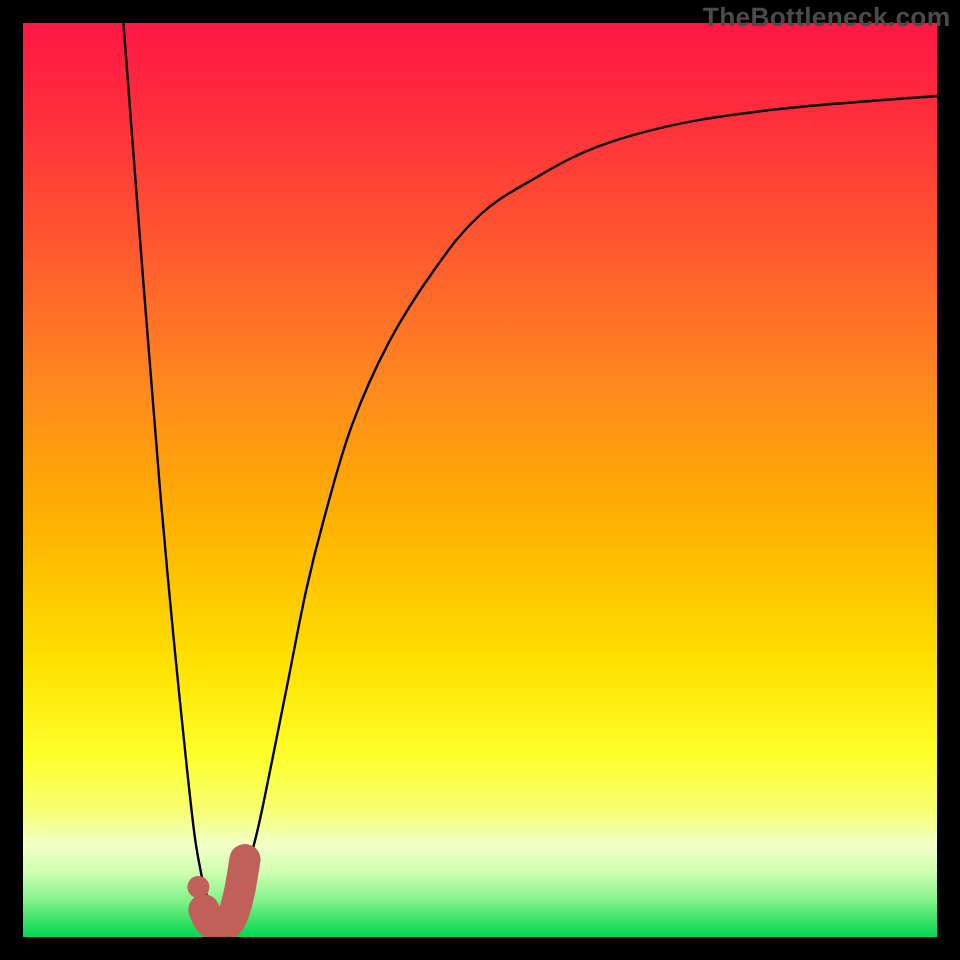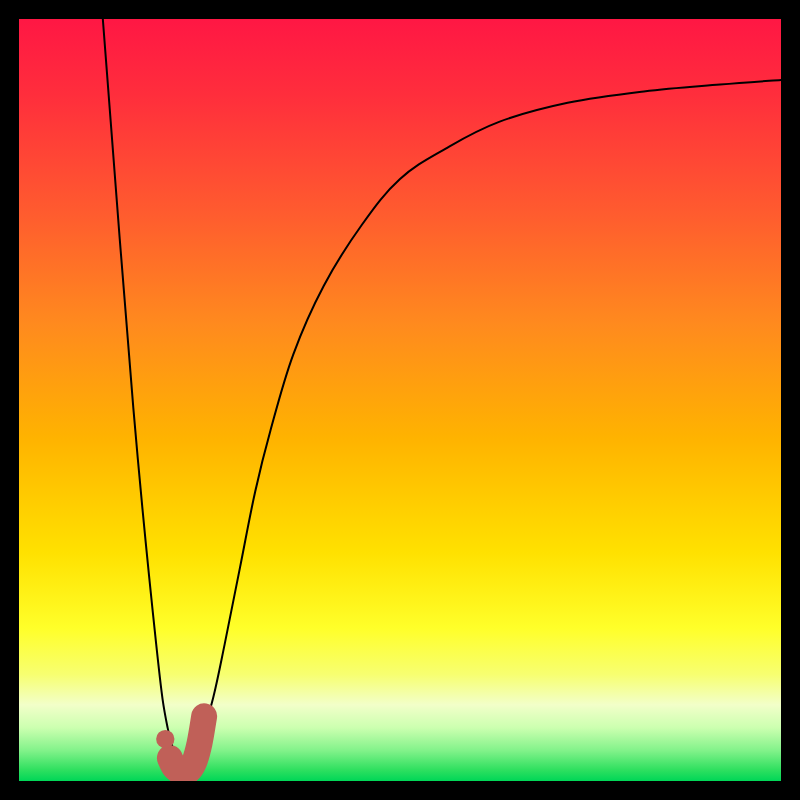--- a/index.html
+++ b/index.html
@@ -62,13 +62,14 @@
             <stop offset="98.5%" stop-color="#30e060"></stop>
             <stop offset="100%" stop-color="#00d657"></stop>
           </linearGradient>
         </defs>
         <rect x="0" y="0" width="762" height="762" fill="url(#bg-grad)"></rect>
         <path d="M 83.82000000000001 0 C 89.30640000000001 69.9516 104.6988 276.1488 114.3 388.62 C 123.90119999999999 501.0912 130.9878 567.2328 137.16 624.84 C 143.3322 682.4472000000001 144.4752 688.086 148.59 708.66 C 152.7048 729.2339999999999 155.90519999999998 734.3394 160.01999999999998 739.14 C 164.13479999999998 743.9406 167.33520000000001 739.4448 171.45000000000002 735.33 C 175.56480000000002 731.2152000000001 178.7652 726.567 182.88 716.28 C 186.9948 705.9929999999999 190.1952 694.6392 194.31 678.18 C 198.4248 661.7207999999999 200.9394 648.1572 205.74 624.84 C 210.5406 601.5228000000001 215.4936 576.072 220.98 548.64 C 226.4664 521.208 230.7336 497.1288 236.22 472.44 C 241.7064 447.7512 244.602 436.1688 251.46 411.47999999999996 C 258.318 386.79119999999995 264.7188 361.3404 274.32 335.28 C 283.9212 309.21959999999996 292.4556 290.0172 304.8 266.7 C 317.1444 243.3828 329.184 224.94240000000002 342.90000000000003 205.74 C 356.61600000000004 186.5376 365.9124 173.73599999999996 381 160.01999999999998 C 396.0876 146.304 408.8892 139.82700000000008 426.72 129.54000000000008 C 444.55080000000004 119.25300000000009 458.1144 111.09960000000002 480.06 102.87 C 502.0056 94.64039999999999 522.5796 89.30639999999994 548.64 83.81999999999994 C 574.7004 78.33359999999993 597.4079999999999 75.68184 624.8399999999999 72.38999999999999 C 652.2719999999999 69.09815999999998 676.3512000000001 67.58939999999994 701.0400000000001 65.53199999999993 C 725.7288000000001 63.47459999999992 751.0272 61.782959999999925 762 60.95999999999992" fill="none" stroke="#000000" stroke-width="2" stroke-linecap="round" stroke-linejoin="round"></path>
         <path d="M 150.876 739.14 C 151.69896 740.78592 153.39059999999998 745.81512 155.44799999999998 748.284 C 157.50539999999998 750.75288 159.83711999999997 752.1702 162.30599999999998 752.856 C 164.77488 753.5418 166.83228 753.8770800000001 169.16400000000002 752.094 C 171.49572000000003 750.31092 173.20260000000002 748.0249200000001 175.26000000000002 742.95 C 177.31740000000002 737.87508 178.81092 732.1296 180.594 723.9 C 182.37707999999998 715.6704 184.34304 702.0306 185.166 697.23" fill="none" stroke="#c06058" stroke-width="25.908" stroke-linecap="round" stroke-linejoin="round"></path>
         <circle cx="146.304" cy="720.09" r="9.144" fill="#c06058"></circle>
       </svg>
   </div>
+  <div class="watermark">TheBottleneck.com</div>
 </div>
 
 </body></html>

